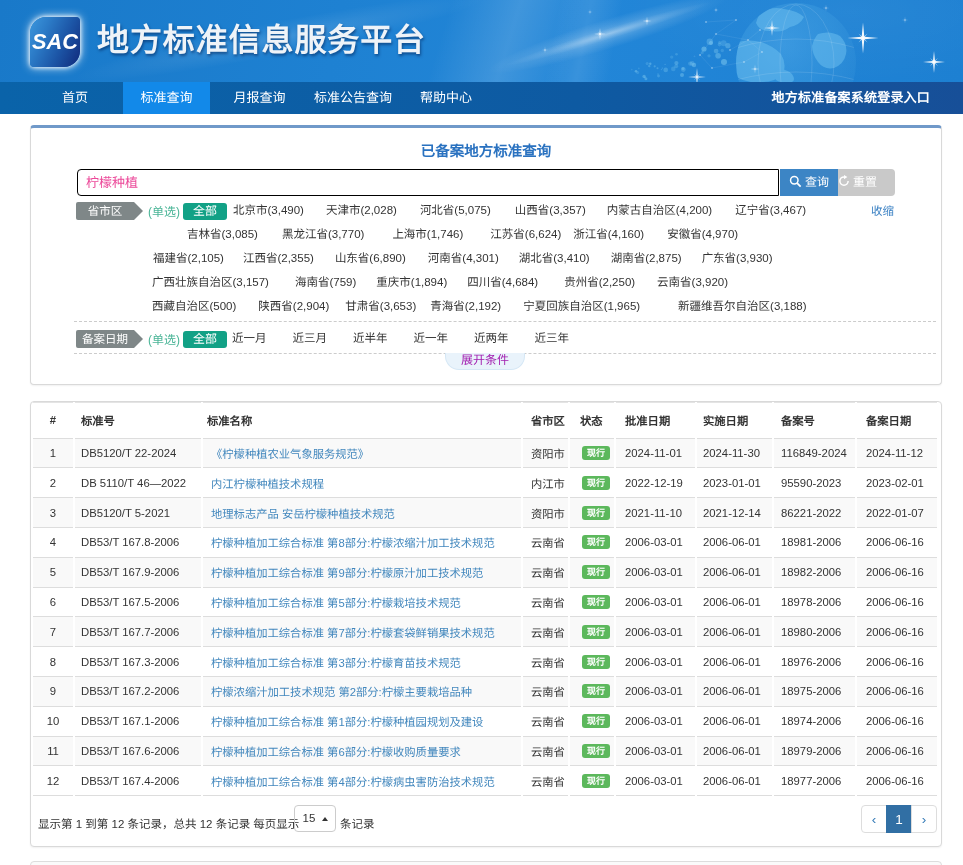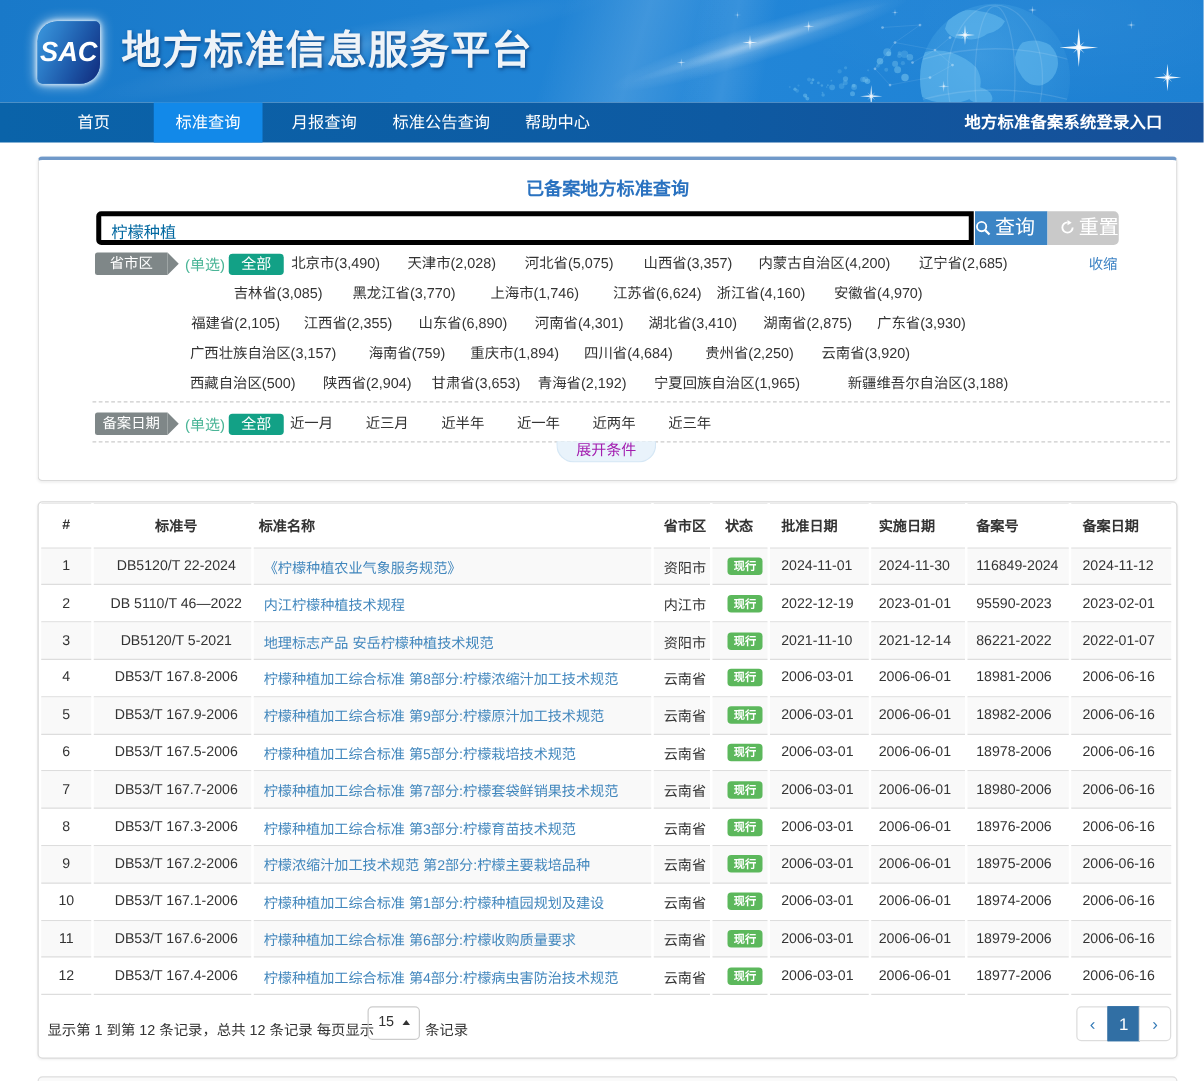--- a/index.html
+++ b/index.html
@@ -34,27 +34,27 @@
 #nav .rlink { position:absolute; right:33px; top:0; height:32px; line-height:32px;
   font-weight:bold; font-size:13px; letter-spacing:0.2px; }
 
 
 #scard { position:absolute; left:30px; top:125px; width:912px; height:260px;
   background:#fff; border:1px solid #d9d9d9; border-top:3px solid #7099c9;
   border-radius:4px; box-shadow:0 1px 2px rgba(0,0,0,.06); }
 .abs { position:absolute; }
 #stitle { left:30px; top:139px; width:912px; text-align:center; font-size:14.5px;
   font-weight:bold; color:#2a72c0; }
-#sinput { left:77px; top:169px; width:702px; height:27px; border:4px solid #000000;
-  border-radius:4px 0 0 4px; background:#fff; font-size:13px; color:#0369a1; line-height:25px;
+#sinput { left:77px; top:169px; width:702px; height:27px; border:1px solid #000000;
+  border-radius:4px 0 0 4px; background:#fff; font-size:13px; color:#ec4899; line-height:25px;
   padding-left:8px; }
 #btnq { left:780px; top:169px; width:58px; height:27px; background:#3c85c5; color:#fff;
-  font-size:16px; line-height:27px; text-align:left; }
+  font-size:12px; line-height:27px; text-align:center; }
 #btnr { left:838px; top:169px; width:57px; height:27px; background:#c9c9c9; color:#fff;
-  font-size:16px; line-height:27px; text-align:right; border-radius:0 4px 4px 0; }
+  font-size:12px; line-height:27px; text-align:left; border-radius:0 4px 4px 0; }
 .tag { height:18px; line-height:18px; background:#7f8788; color:#fff; font-size:11.5px;
   width:58px; text-align:center; border-radius:2px 0 0 2px; }
 .tag:after { content:""; position:absolute; right:-9px; top:0; width:0; height:0;
   border-top:9px solid transparent; border-bottom:9px solid transparent;
   border-left:9px solid #7f8788; }
 .sg { color:#4ab597; font-size:12px; }
 .allbtn { height:17px; line-height:17px; background:#12a186; color:#fff; font-size:12px;
   padding:0 10px; border-radius:3px; }
 .prow { font-size:11.5px; color:#333; white-space:nowrap; }
 .prow span { margin-right:0;text-align:center; }
@@ -68,21 +68,21 @@
   background:#fff; border:1px solid #d9d9d9; border-radius:4px;
   box-shadow:0 1px 2px rgba(0,0,0,.06); }
 #tbl { position:absolute; left:31px; top:402px; width:910px; }
 table { border-collapse:separate; border-spacing:2px 0; width:908px; table-layout:fixed;
   font-size:11.3px; color:#333; }
 th { background:#fff; height:36.6px; text-align:left; font-weight:bold;
   padding:0 0 0 8px; border-bottom:1px solid #ddd; border-top:1px solid #e4e4e4; }
 td { height:29.8px; padding:0 0 0 8px; border-bottom:1px solid #ddd; overflow:hidden;
   white-space:nowrap; }
 th:nth-child(1), td:nth-child(1) { text-align:center; padding-left:0; }
-th:nth-child(2), td:nth-child(2) { padding-left:6px;text-align:center; }
+th:nth-child(2), td:nth-child(2) { padding-left:6px; }
 th:nth-child(3) { padding-left:4px; }
 td:nth-child(4) { padding-left:8px; }
 th:nth-child(4) { padding-left:8px; }
 th:nth-child(5) { padding-left:10px; }
 th:nth-child(6), td:nth-child(6) { padding-left:9px; }
 th:nth-child(7), td:nth-child(7) { padding-left:6px; }
 th:nth-child(8), td:nth-child(8) { padding-left:7px; }
 th:nth-child(9), td:nth-child(9) { padding-left:9px; }
 tr.odd td { background:#f9f9f9; }
 td a { color:#4287bd; text-decoration:none; }
@@ -347,21 +347,21 @@
         <line x1="10" y1="10" x2="14.3" y2="14.3" stroke="#fff" stroke-width="2.2"></line>
       </svg>查询</div>
   <div class="abs" id="btnr"><svg width="12" height="12" viewBox="0 0 16 16" style="vertical-align:-1px;margin-right:3px">
         <path d="M13.5 8 A5.5 5.5 0 1 1 8 2.5" fill="none" stroke="#fff" stroke-width="2"></path>
         <path d="M8 0 L12.5 2.8 L8 5.6 Z" fill="#fff"></path>
       </svg>重置</div>
 
   <div class="abs tag" style="left:76px;top:202px;">省市区</div>
   <div class="abs prow" style="left:148px;top:202px;"><span class="sg">(单选)</span></div>
   <div class="abs allbtn" style="left:183px;top:203px;">全部</div>
-  <div class="abs prow" id="prow1" style="left:233px;top:201px;"><span style="margin-right:22px">北京市(3,490)</span><span style="margin-right:23px">天津市(2,028)</span><span style="margin-right:24px">河北省(5,075)</span><span style="margin-right:21px">山西省(3,357)</span><span style="margin-right:23px">内蒙古自治区(4,200)</span><span style="margin-right:0px">辽宁省(2,685)</span></div>
+  <div class="abs prow" id="prow1" style="left:233px;top:201px;"><span style="margin-right:22px">北京市(3,490)</span><span style="margin-right:23px">天津市(2,028)</span><span style="margin-right:24px">河北省(5,075)</span><span style="margin-right:21px">山西省(3,357)</span><span style="margin-right:23px">内蒙古自治区(4,200)</span><span style="margin-right:0px">辽宁省(3,467)</span></div>
   <div class="abs prow" style="left:871px;top:202px;color:#3c82c4;">收缩</div>
   <div class="abs prow" id="prow2" style="left:187px;top:225px;"><span style="margin-right:24px">吉林省(3,085)</span><span style="margin-right:28px">黑龙江省(3,770)</span><span style="margin-right:27px">上海市(1,746)</span><span style="margin-right:12px">江苏省(6,624)</span><span style="margin-right:23px">浙江省(4,160)</span><span style="margin-right:0px">安徽省(4,970)</span></div>
   <div class="abs prow" id="prow3" style="left:153px;top:249px;"><span style="margin-right:19px">福建省(2,105)</span><span style="margin-right:21px">江西省(2,355)</span><span style="margin-right:22px">山东省(6,890)</span><span style="margin-right:20px">河南省(4,301)</span><span style="margin-right:21px">湖北省(3,410)</span><span style="margin-right:20px">湖南省(2,875)</span><span style="margin-right:0px">广东省(3,930)</span></div>
   <div class="abs prow" id="prow4" style="left:152px;top:273px;"><span style="margin-right:26px">广西壮族自治区(3,157)</span><span style="margin-right:20px">海南省(759)</span><span style="margin-right:20px">重庆市(1,894)</span><span style="margin-right:26px">四川省(4,684)</span><span style="margin-right:22px">贵州省(2,250)</span><span style="margin-right:0px">云南省(3,920)</span></div>
   <div class="abs prow" id="prow5" style="left:152px;top:297px;"><span style="margin-right:22px">西藏自治区(500)</span><span style="margin-right:16px">陕西省(2,904)</span><span style="margin-right:14px">甘肃省(3,653)</span><span style="margin-right:22px">青海省(2,192)</span><span style="margin-right:38px">宁夏回族自治区(1,965)</span><span style="margin-right:0px">新疆维吾尔自治区(3,188)</span></div>
   <div class="abs dash" style="left:74px;top:321px;width:862px;"></div>
   <div class="abs tag" style="left:76px;top:330px;">备案日期</div>
   <div class="abs prow" style="left:148px;top:330px;"><span class="sg">(单选)</span></div>
   <div class="abs allbtn" style="left:183px;top:331px;">全部</div>
   <div class="abs prow" id="drow" style="left:232px;top:329px;"><span style="margin-right:26px">近一月</span><span style="margin-right:26px">近三月</span><span style="margin-right:26px">近半年</span><span style="margin-right:26px">近一年</span><span style="margin-right:26px">近两年</span><span style="margin-right:26px">近三年</span></div>

